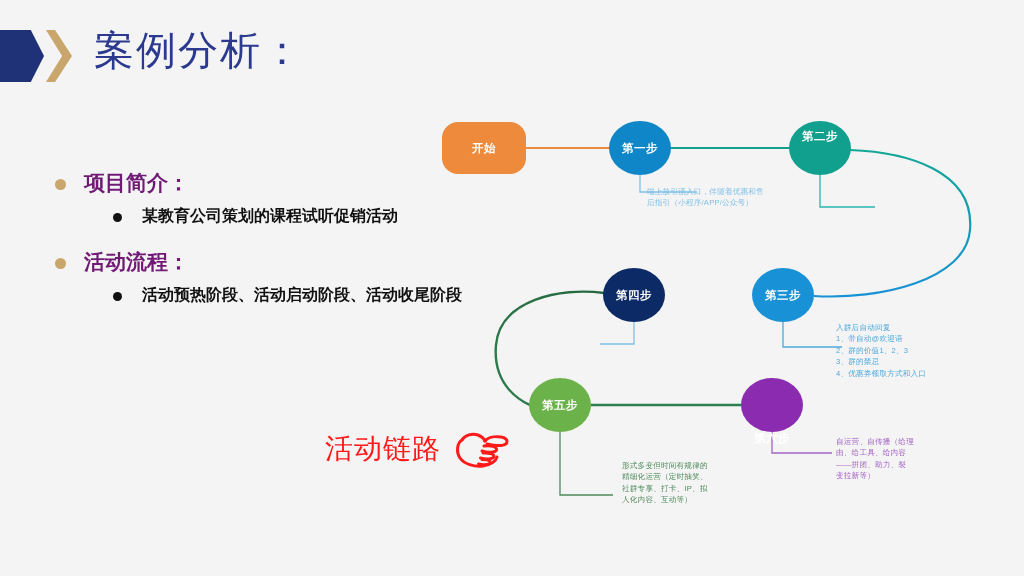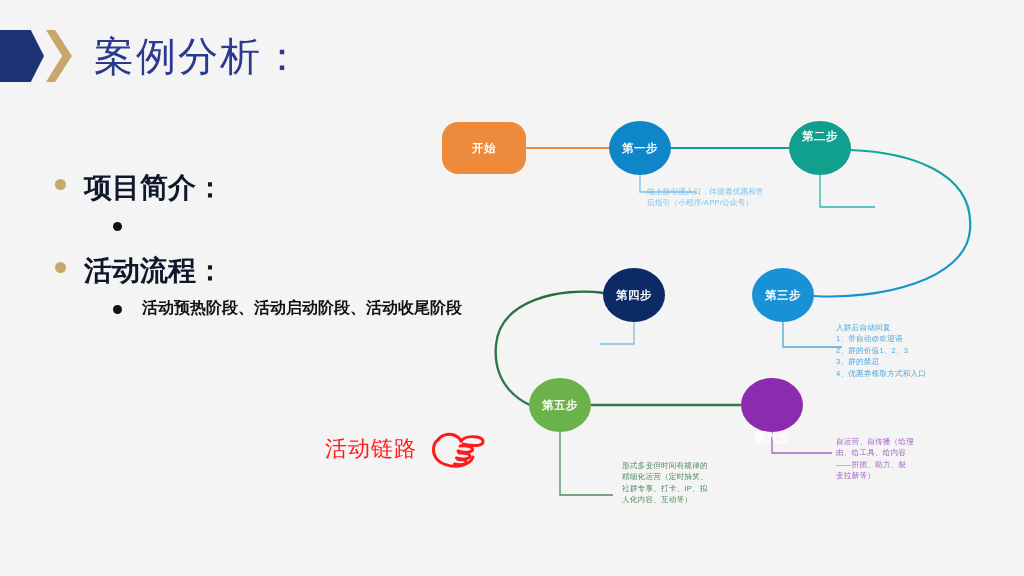--- a/index.html
+++ b/index.html
@@ -6,43 +6,43 @@
   body{
     width:1024px;height:576px;
     background:#f4f4f4;
     font-family:"Liberation Sans","DejaVu Sans",sans-serif;
     overflow:hidden;
     position:relative;
   }
   #slide{position:absolute;inset:0;background:#f4f4f4;}
 
   
-  .title-row{position:absolute;left:0;top:30px;height:52px;display:flex;align-items:center;}
+  .title-row{position:absolute;left:0;top:30px;height:52px;display:flex;}
   .chev-navy{width:44px;height:52px;background:#1F3177;
     clip-path:polygon(0 0,70% 0,100% 50%,70% 100%,0 100%);}
   .chev-gold{width:26px;height:52px;background:#C9A66B;margin-left:2px;
     clip-path:polygon(0 0,35% 0,100% 50%,35% 100%,0 100%,62% 50%);}
   .slide-title{margin-left:22px;font-size:40px;color:#2B3A8F;font-weight:400;
     letter-spacing:2px;line-height:1;}
 
   
   .bullets{position:absolute;left:55px;top:170px;width:470px;}
   .b-row{display:flex;align-items:flex-start;}
   .b-row.lvl1{margin-top:0;margin-bottom:10px;}
   .b-row.lvl2{margin-left:58px;margin-bottom:22px;}
   .dot-gold{width:11px;height:11px;border-radius:50%;background:#C9A66B;
     margin-top:9px;margin-right:18px;flex:0 0 auto;}
   .dot-black{width:9px;height:9px;border-radius:50%;background:#111;
     margin-top:7px;margin-right:20px;flex:0 0 auto;}
-  .b-l1{font-size:28px;font-weight:bold;color:#0f172a;line-height:1.25;}
+  .b-l1{font-size:21px;font-weight:bold;color:#701a75;line-height:1.25;}
   .b-l2{font-size:16px;font-weight:bold;color:#111;line-height:1.3;}
 
   
   .callout{position:absolute;left:325px;top:424px;display:flex;align-items:center;}
-  .callout-text{font-size:22px;color:#FF1A1A;letter-spacing:1px;}
+  .callout-text{font-size:28px;color:#FF1A1A;letter-spacing:1px;}
   .hand-icon{margin-left:10px;margin-top:2px;}
 
   
   #flow{position:absolute;left:0;top:0;width:1024px;height:576px;}
 
   .node-label{
     position:absolute;color:#ffffff;font-size:11.5px;font-weight:bold;
     letter-spacing:.5px;white-space:nowrap;
     transform:translate(-50%,-50%);pointer-events:none;
   }
@@ -62,20 +62,21 @@
     <div class="slide-title">案例分析：</div>
   </div>
 
   <div class="bullets">
     <div class="b-row lvl1">
       <span class="dot-gold"></span>
       <span class="b-l1">项目简介：</span>
     </div>
     <div class="b-row lvl2">
       <span class="dot-black"></span>
+      <span class="b-l2">某教育公司策划的课程试听促销活动</span>
     </div>
     <div class="b-row lvl1">
       <span class="dot-gold"></span>
       <span class="b-l1">活动流程：</span>
     </div>
     <div class="b-row lvl2">
       <span class="dot-black"></span>
       <span class="b-l2">活动预热阶段、活动启动阶段、活动收尾阶段</span>
     </div>
   </div>

